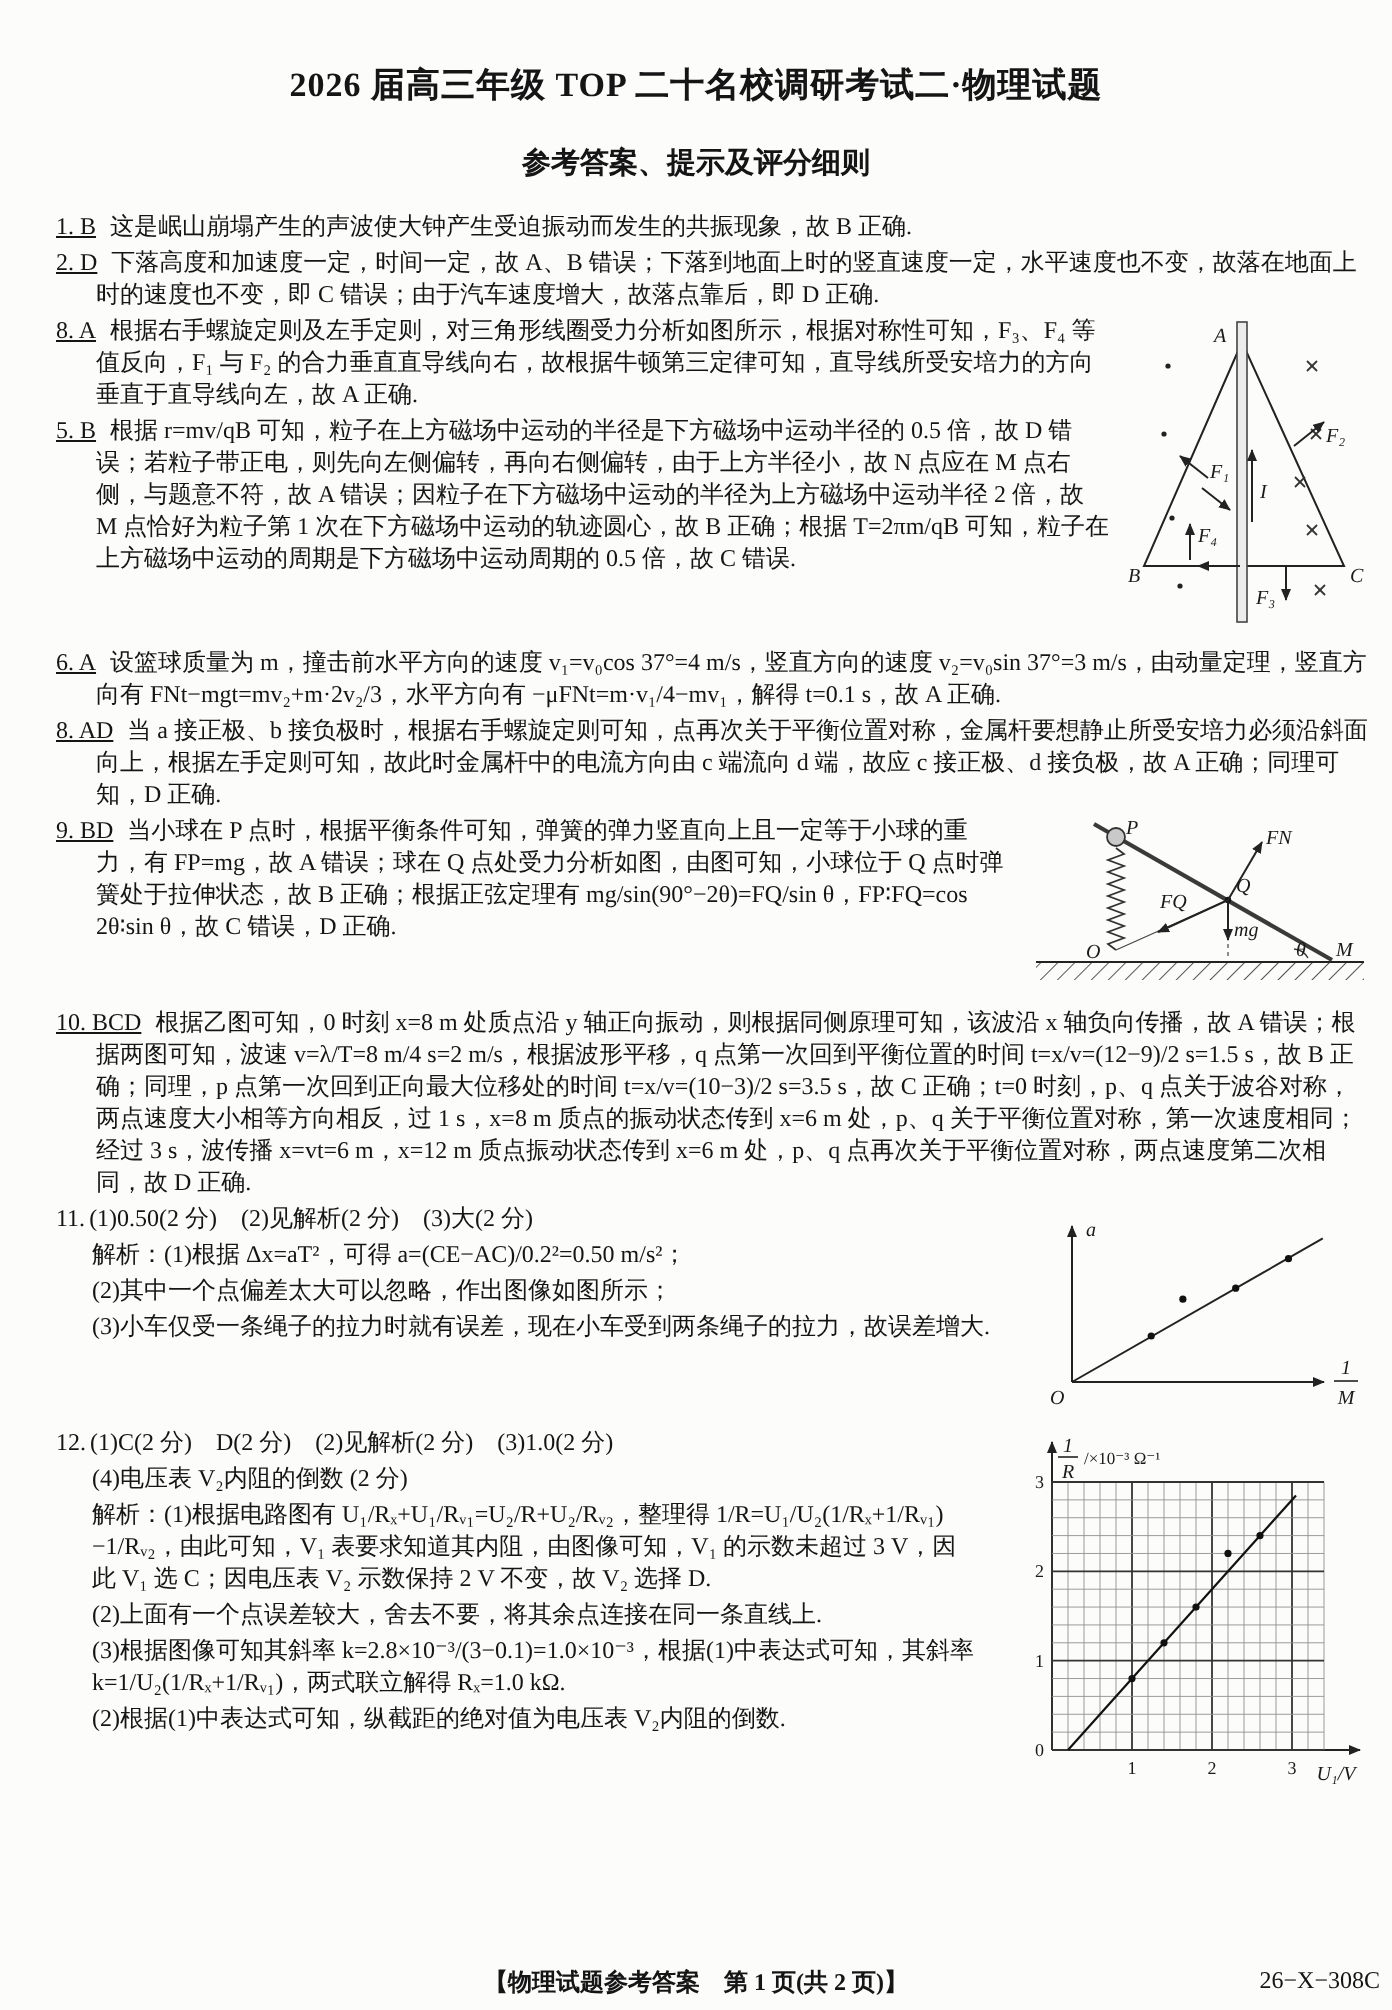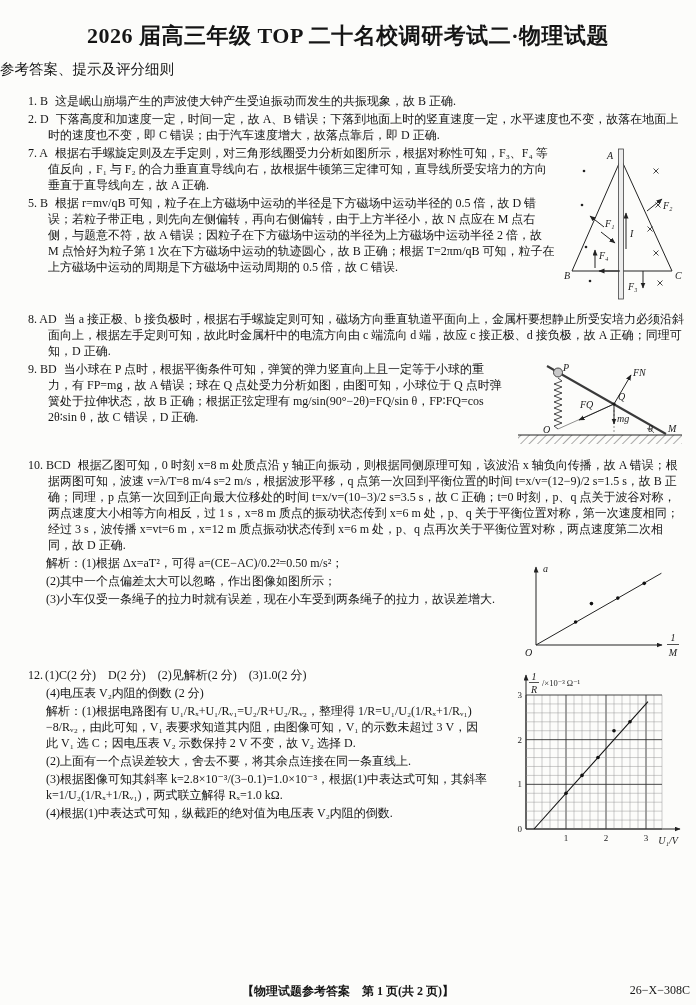--- a/index.html
+++ b/index.html
@@ -1,22 +1,22 @@
 <!DOCTYPE html>
 <html><head>
 <meta charset="utf-8">
 <style>
   html,body{margin:0;padding:0;background:#d8d8d4;}
   .page{position:relative;width:696px;height:1005px;margin:0 auto;background:#fcfcfa;
         font-family:"Liberation Serif","DejaVu Serif",serif;color:#151515;overflow:hidden;}
-  .title{text-align:center;font-size:22px;font-weight:bold;letter-spacing:.5px;padding-top:13px;margin:8px;}
-  .subtitle{font-size:14.5px;font-weight:normal;margin:9px 0 10px;}
+  .title{text-align:center;font-size:17px;font-weight:bold;letter-spacing:.5px;padding-top:13px;margin:18px;}
+  .subtitle{text-align:center;font-size:14.5px;font-weight:bold;margin:9px 0 10px;}
   .content{padding:4px 12px 0 28px;font-size:12px;line-height:16px;}
   .item{margin:0 0 2px 0;padding-left:20px;text-indent:-20px;}
-  .num{margin-right:7px;}
+  .num{margin-right:7px;text-decoration:underline;}
   .num2{margin-right:2px;}
   .sub{margin:0 0 2px 18px;padding:0;text-indent:0;}
   .blk{margin:0 0 2px 0;}
   .blk::after{content:"";display:block;clear:both;}
   .figR{float:right;margin:2px 0 4px 9px;}
   svg text{font-family:"Liberation Serif","DejaVu Serif",serif;fill:#1a1a1a;}
   svg .v{font-style:italic;font-size:10px;}
   .footer{position:absolute;left:0;right:0;bottom:22px;font-size:12px;}
   .footer .fc{position:absolute;left:50%;transform:translateX(-50%);font-weight:bold;white-space:nowrap;}
   .footer .fr{position:absolute;right:6px;white-space:nowrap;}
@@ -67,25 +67,26 @@
         <text class="v" x="99" y="62">F₂</text>
         <line x1="31" y1="121" x2="31" y2="103" stroke="#222" stroke-width="1" marker-end="url(#arA)"></line>
         <text class="v" x="35" y="112">F₄</text>
         <line x1="56" y1="124" x2="35" y2="124" stroke="#222" stroke-width="1" marker-end="url(#arA)"></line>
         <line x1="79" y1="124" x2="79" y2="141" stroke="#222" stroke-width="1" marker-end="url(#arA)"></line>
         <text class="v" x="64" y="143">F₃</text>
         <text class="v" x="43" y="12">A</text>
         <text class="v" x="0" y="132">B</text>
         <text class="v" x="111" y="132">C</text>
       </svg>
-      <p class="item"><span class="num">7. A</span><span>根据右手螺旋定则及左手定则，对三角形线圈受力分析如图所示，根据对称性可知，F₃、F₄ 等值反向，F₁ 与 F₂ 的合力垂直直导线向右，故根据牛顿第三定律可知，直导线所受安培力的方向垂直于直导线向左，故 A 正确.</span></p>
+      <p class="item"><span class="num">8. A</span><span>根据右手螺旋定则及左手定则，对三角形线圈受力分析如图所示，根据对称性可知，F₃、F₄ 等值反向，F₁ 与 F₂ 的合力垂直直导线向右，故根据牛顿第三定律可知，直导线所受安培力的方向垂直于直导线向左，故 A 正确.</span></p>
       <p class="item"><span class="num">5. B</span><span>根据 r=mv/qB 可知，粒子在上方磁场中运动的半径是下方磁场中运动半径的 0.5 倍，故 D 错误；若粒子带正电，则先向左侧偏转，再向右侧偏转，由于上方半径小，故 N 点应在 M 点右侧，与题意不符，故 A 错误；因粒子在下方磁场中运动的半径为上方磁场中运动半径 2 倍，故 M 点恰好为粒子第 1 次在下方磁场中运动的轨迹圆心，故 B 正确；根据 T=2πm/qB 可知，粒子在上方磁场中运动的周期是下方磁场中运动周期的 0.5 倍，故 C 错误.</span></p>
     </div>
 
-    <p class="item"><span class="num">8. AD</span><span>当 a 接正极、b 接负极时，根据右手螺旋定则可知，磁场方向垂直轨道平面向上，金属杆要想静止所受安培力必须沿斜面向上，根据左手定则可知，故此时金属杆中的电流方向由 c 端流向 d 端，故应 c 接正极、d 接负极，故 A 正确；同理可知，D 正确.</span></p>
+    <p class="item"><span class="num">6. A</span><span>设篮球质量为 m，撞击前水平方向的速度 v₁=v₀cos 37°=4 m/s，竖直方向的速度 v₂=v₀sin 37°=3 m/s，由动量定理，竖直方向有 FNt−mgt=mv₂+m·2v₂/3，水平方向有 −μFNt=m·v₁/4−mv₁，解得 t=0.1 s，故 A 正确.</span></p>
+    <p class="item"><span class="num">8. AD</span><span>当 a 接正极、b 接负极时，根据右手螺旋定则可知，点再次关于平衡位置对称，金属杆要想静止所受安培力必须沿斜面向上，根据左手定则可知，故此时金属杆中的电流方向由 c 端流向 d 端，故应 c 接正极、d 接负极，故 A 正确；同理可知，D 正确.</span></p>
 
     <div class="blk">
       <svg class="figR" width="168" height="88" viewBox="0 0 168 88">
         <defs>
           <marker id="arB" markerWidth="7" markerHeight="6" refX="5.5" refY="2.5" orient="auto">
               <path d="M0,0L6,2.5L0,5z" fill="#222"></path>
             </marker>
           <pattern id="hat" width="6" height="6" patternUnits="userSpaceOnUse" patternTransform="rotate(45)">
               <line x1="0" y1="0" x2="0" y2="6" stroke="#555" stroke-width="1"></line>
             </pattern>
@@ -129,20 +130,21 @@
         <text class="v" x="5" y="99">O</text>
         <text class="v" x="153" y="84" text-anchor="middle">1</text>
         <line x1="147" y1="87.5" x2="159" y2="87.5" stroke="#222" stroke-width="0.8"></line>
         <text class="v" x="153" y="99" text-anchor="middle">M</text>
       <line x1="16" y1="88" x2="141.39999999999998" y2="16.239999999999995" stroke="#222" stroke-width="1"></line>
           <circle cx="55.6" cy="65" r="1.8" fill="#111"></circle>
           <circle cx="71.44" cy="46.6" r="1.8" fill="#111"></circle>
           <circle cx="97.84" cy="41.08" r="1.8" fill="#111"></circle>
           <circle cx="124.24" cy="26.36" r="1.8" fill="#111"></circle>
         </svg>
+      <p class="item"><span class="num2">11.</span><span>(1)0.50(2 分)　(2)见解析(2 分)　(3)大(2 分)</span></p>
       <p class="sub">解析：(1)根据 Δx=aT²，可得 a=(CE−AC)/0.2²=0.50 m/s²；</p>
       <p class="sub">(2)其中一个点偏差太大可以忽略，作出图像如图所示；</p>
       <p class="sub">(3)小车仅受一条绳子的拉力时就有误差，现在小车受到两条绳子的拉力，故误差增大.</p>
     </div>
 
     <div class="blk">
       <svg class="figR" id="chart-r" width="186" height="178" viewBox="0 0 186 178">
         <defs>
           <marker id="arD" markerWidth="7" markerHeight="6" refX="5.5" refY="2.5" orient="auto">
               <path d="M0,0L6,2.5L0,5z" fill="#222"></path>
@@ -200,24 +202,24 @@
           <text x="24" y="163" text-anchor="end" font-size="9">0</text>
           <text x="24" y="118.33333333333334" text-anchor="end" font-size="9">1</text>
           <text x="24" y="73.66666666666667" text-anchor="end" font-size="9">2</text>
           <text x="24" y="29" text-anchor="end" font-size="9">3</text>
           <text x="68" y="172" text-anchor="middle" font-size="9">1</text>
           <text x="108" y="172" text-anchor="middle" font-size="9">2</text>
           <text x="148" y="172" text-anchor="middle" font-size="9">3</text>
         </svg>
       <p class="item"><span class="num2">12.</span><span>(1)C(2 分)　D(2 分)　(2)见解析(2 分)　(3)1.0(2 分)</span></p>
       <p class="sub">(4)电压表 V₂内阻的倒数 (2 分)</p>
-      <p class="sub">解析：(1)根据电路图有 U₁/Rₓ+U₁/Rᵥ₁=U₂/R+U₂/Rᵥ₂，整理得 1/R=U₁/U₂(1/Rₓ+1/Rᵥ₁)−8/Rᵥ₂，由此可知，V₁ 表要求知道其内阻，由图像可知，V₁ 的示数未超过 3 V，因此 V₁ 选 C；因电压表 V₂ 示数保持 2 V 不变，故 V₂ 选择 D.</p>
+      <p class="sub">解析：(1)根据电路图有 U₁/Rₓ+U₁/Rᵥ₁=U₂/R+U₂/Rᵥ₂，整理得 1/R=U₁/U₂(1/Rₓ+1/Rᵥ₁)−1/Rᵥ₂，由此可知，V₁ 表要求知道其内阻，由图像可知，V₁ 的示数未超过 3 V，因此 V₁ 选 C；因电压表 V₂ 示数保持 2 V 不变，故 V₂ 选择 D.</p>
       <p class="sub">(2)上面有一个点误差较大，舍去不要，将其余点连接在同一条直线上.</p>
       <p class="sub">(3)根据图像可知其斜率 k=2.8×10⁻³/(3−0.1)=1.0×10⁻³，根据(1)中表达式可知，其斜率 k=1/U₂(1/Rₓ+1/Rᵥ₁)，两式联立解得 Rₓ=1.0 kΩ.</p>
-      <p class="sub">(4)根据(1)中表达式可知，纵截距的绝对值为电压表 V₂内阻的倒数.</p>
+      <p class="sub">(2)根据(1)中表达式可知，纵截距的绝对值为电压表 V₂内阻的倒数.</p>
     </div>
 
   </div>
 
   <div class="footer">
     <span class="fc">【物理试题参考答案　第 1 页(共 2 页)】</span>
     <span class="fr">26−X−308C</span>
   </div>
 </div>
 

